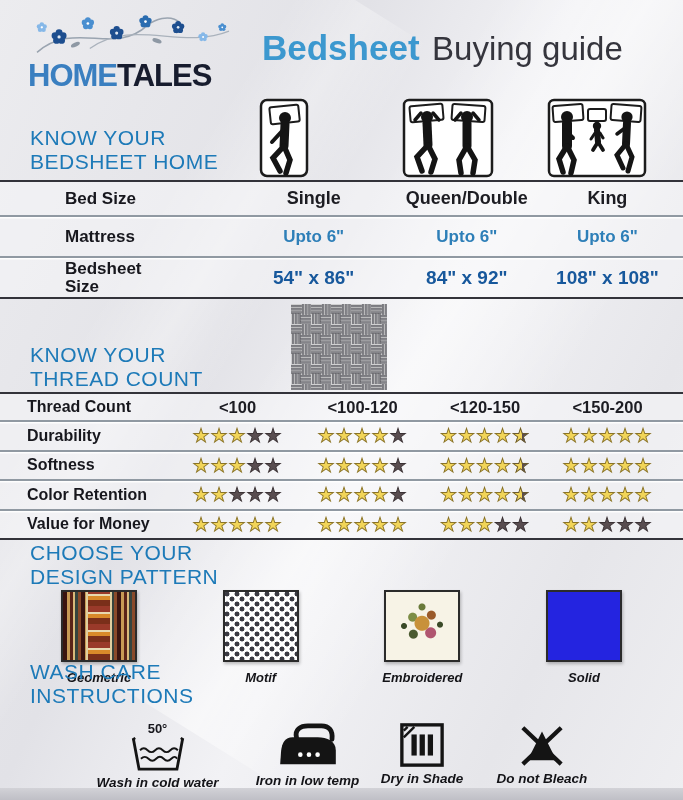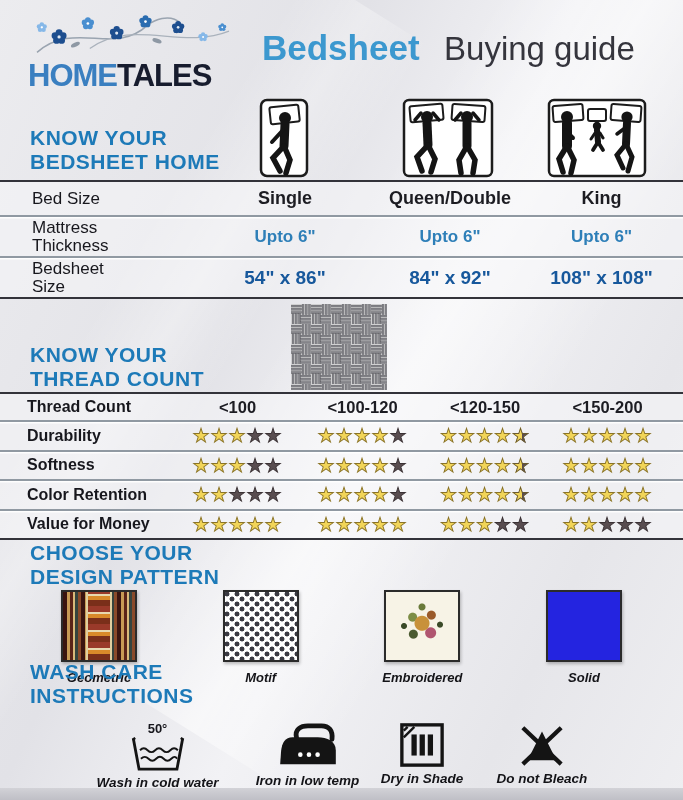--- a/index.html
+++ b/index.html
@@ -11,41 +11,41 @@
   .streak.s2{width:140px;height:900px;left:60px;top:-60px;opacity:.6;}
   .bottom-strip{position:absolute;left:0;right:0;bottom:0;height:12px;background:linear-gradient(180deg,#d2d2d7,#bfbfc6);}
 
   
   .logo{position:absolute;left:28px;top:12px;width:215px;}
   .logo-text{font-weight:bold;font-size:31px;letter-spacing:-1px;line-height:1;margin-top:-4px;}
   .logo-text .home{color:#3a7fc0;}
   .logo-text .tales{color:#171c2e;}
   .title{position:absolute;left:262px;top:28px;white-space:nowrap;}
   .title .t1{color:#3c98cf;font-weight:bold;font-size:35px;}
-  .title .t2{color:#35353d;font-weight:500;font-size:33px;margin-left:20px;}
-
-  
-  .sec-heading{position:absolute;color:#1d7ab8;font-weight:bold;line-height:1.12;letter-spacing:.5px;}
+  .title .t2{color:#35353d;font-weight:500;font-size:33px;margin-left:8px;}
+
+  
+  .sec-heading{position:absolute;color:#1d7ab8;font-weight:normal;line-height:1.12;letter-spacing:.5px;}
   .h-size{left:30px;top:126px;font-size:21px;}
   .h-thread{left:30px;top:343px;font-size:21px;}
   .h-pattern{left:30px;top:541px;font-size:21px;}
   .h-wash{left:30px;top:660px;font-size:21px;}
 
   
   .bed-icons{position:absolute;top:98px;left:0;width:683px;height:82px;}
   .bed-box{position:absolute;top:0;}
   .bed-single{left:259px;}
   .bed-queen{left:402px;}
   .bed-king{left:547px;}
 
   
   .size-table{position:absolute;left:0;top:180px;width:683px;border-top:2.5px solid #33333a;border-bottom:2.5px solid #33333a;background:rgba(248,248,250,.5);}
   .size-row{display:flex;align-items:center;}
   .size-row + .size-row{border-top:2px solid #9099a2;box-shadow:inset 0 1.5px 0 rgba(255,255,255,.9);}
-  .size-row .rlabel{width:190px;padding-left:32px;box-sizing:border-box;font-weight:normal;color:#17171d;font-size:17px;line-height:1.05;}
+  .size-row .rlabel{width:190px;padding-left:17px;box-sizing:border-box;font-weight:bold;color:#17171d;font-size:17px;line-height:1.05;margin-left:48px;}
   .size-cell{display:flex;justify-content:center;align-items:center;text-align:left;}
   .size-c1{width:190px;}.size-c2{width:140px;}.size-c3{width:163px;}
   .row-bed{height:33px;}.row-mattress{height:39px;}.row-sheet{height:39px;}
   .row-bed .size-cell{font-weight:bold;color:#1c1c22;font-size:18px;}
   .row-mattress .size-cell{color:#2e7fb8;font-weight:600;font-size:17px;}
   .row-sheet .size-cell{color:#17589c;font-weight:bold;font-size:19px;}
 
   
   .weave{position:absolute;left:291px;top:304px;}
 
@@ -269,21 +269,20 @@
       <div class="rlabel">
         <div>Bed Size</div>
       </div>
       <div class="size-cell size-c1">Single</div>
       <div class="size-cell size-c2">Queen/Double</div>
       <div class="size-cell size-c3">King</div>
     </div>
     <div class="size-row row-mattress">
       <div class="rlabel">
         <div>Mattress</div>
-        <div>Thickness</div>
       </div>
       <div class="size-cell size-c1">Upto 6"</div>
       <div class="size-cell size-c2">Upto 6"</div>
       <div class="size-cell size-c3">Upto 6"</div>
     </div>
     <div class="size-row row-sheet">
       <div class="rlabel">
         <div>Bedsheet</div>
         <div>Size</div>
       </div>

